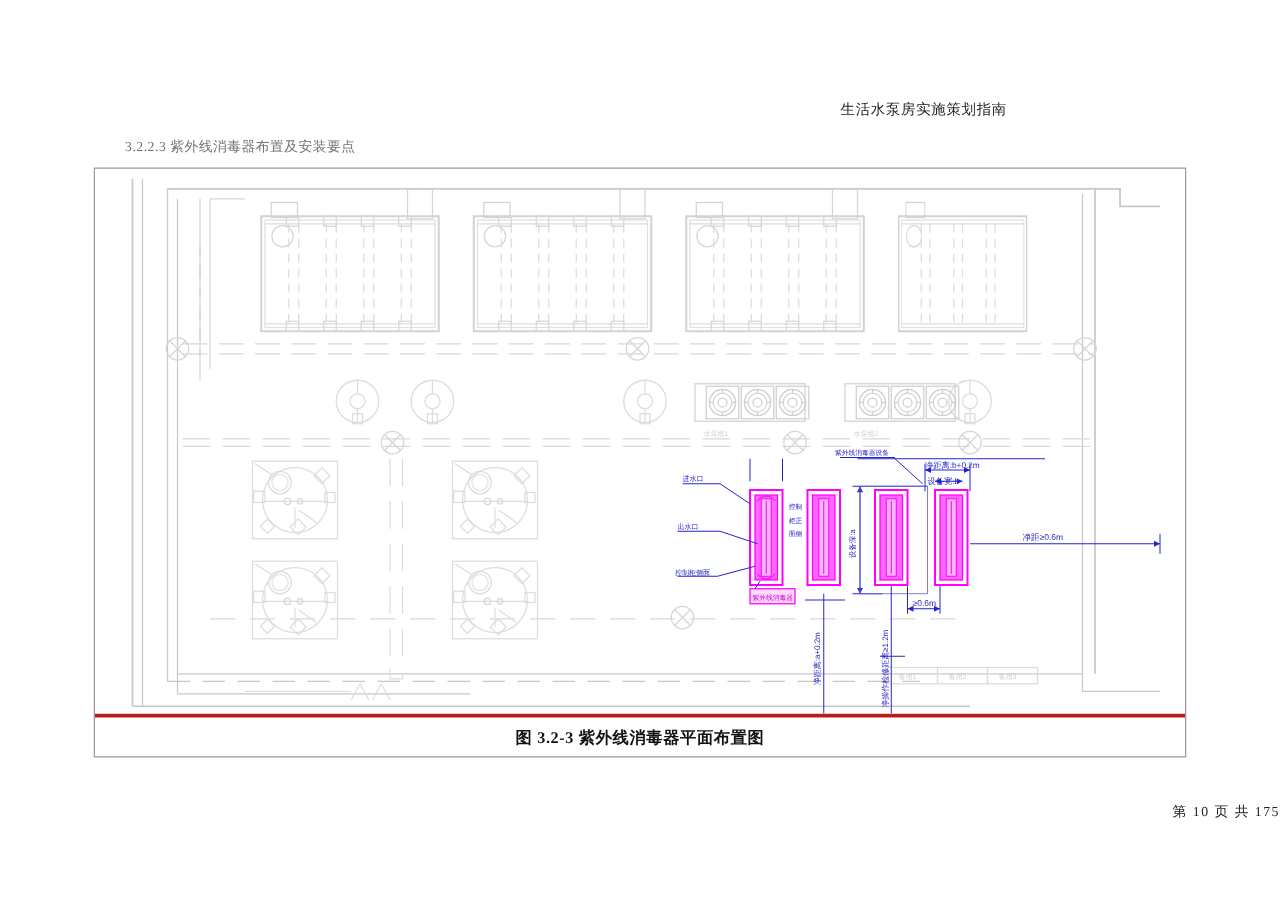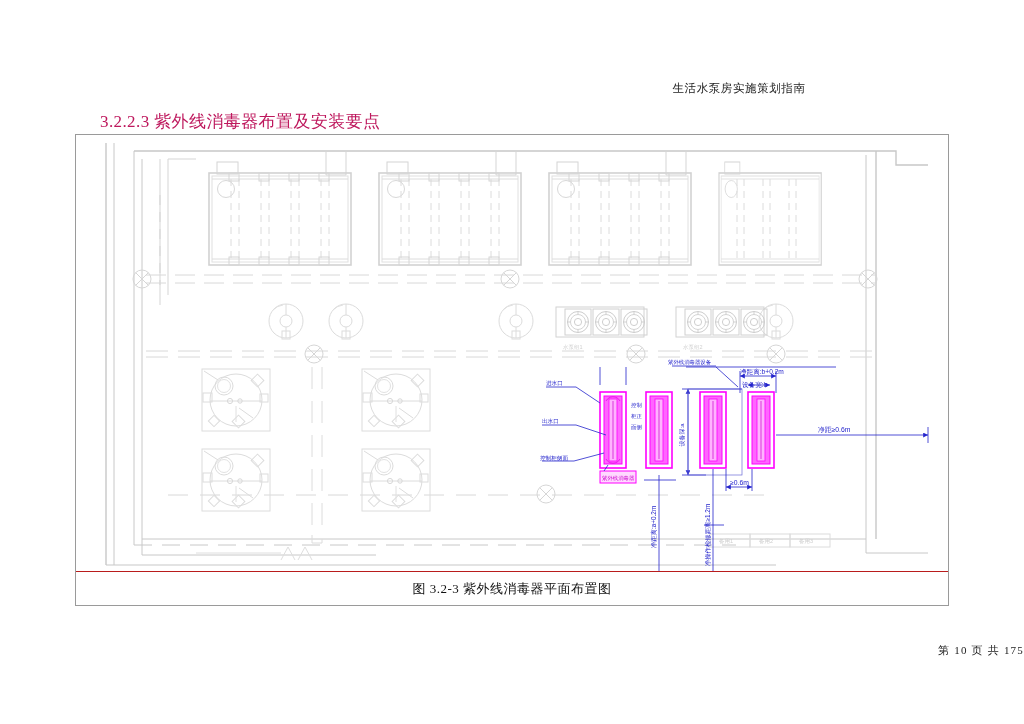--- a/index.html
+++ b/index.html
@@ -26,45 +26,46 @@
     margin-left:480px;
     font-size:11.5px;
     letter-spacing:.6px;
     color:#222;
     font-family:"Liberation Serif","DejaVu Serif",serif;
   }
 
   
   .section-title{
     position:absolute;left:100px;top:110px;
-    font-size:17px;
+    font-size:11px;
     letter-spacing:.4px;
-    color:#be185d;
+    color:#737373;
     white-space:nowrap;
   }
 
   
   .figure-frame{
     position:absolute;left:75px;top:134px;
     width:874px;height:472px;
     border:1px solid #9a9a9a;
     box-sizing:border-box;
     background:#fff;
   }
   .drawing-area{
     position:absolute;left:0;top:0;
     width:872px;height:436px;
     overflow:hidden;
   }
   .caption-bar{
     position:absolute;left:0;bottom:0;
     width:872px;height:34px;
-    border-top:1px solid #b91c1c;
+    border-top:3px solid #b91c1c;
     display:flex;align-items:center;justify-content:center;
     box-sizing:border-box;
+    font-weight:bold;
   }
   .caption-bar .cap-text{
     font-size:13px;letter-spacing:.5px;color:#111;
   }
 
   
   .doc-footer{
     position:absolute;left:0;top:640px;width:1024px;
     text-align:right;
   }

